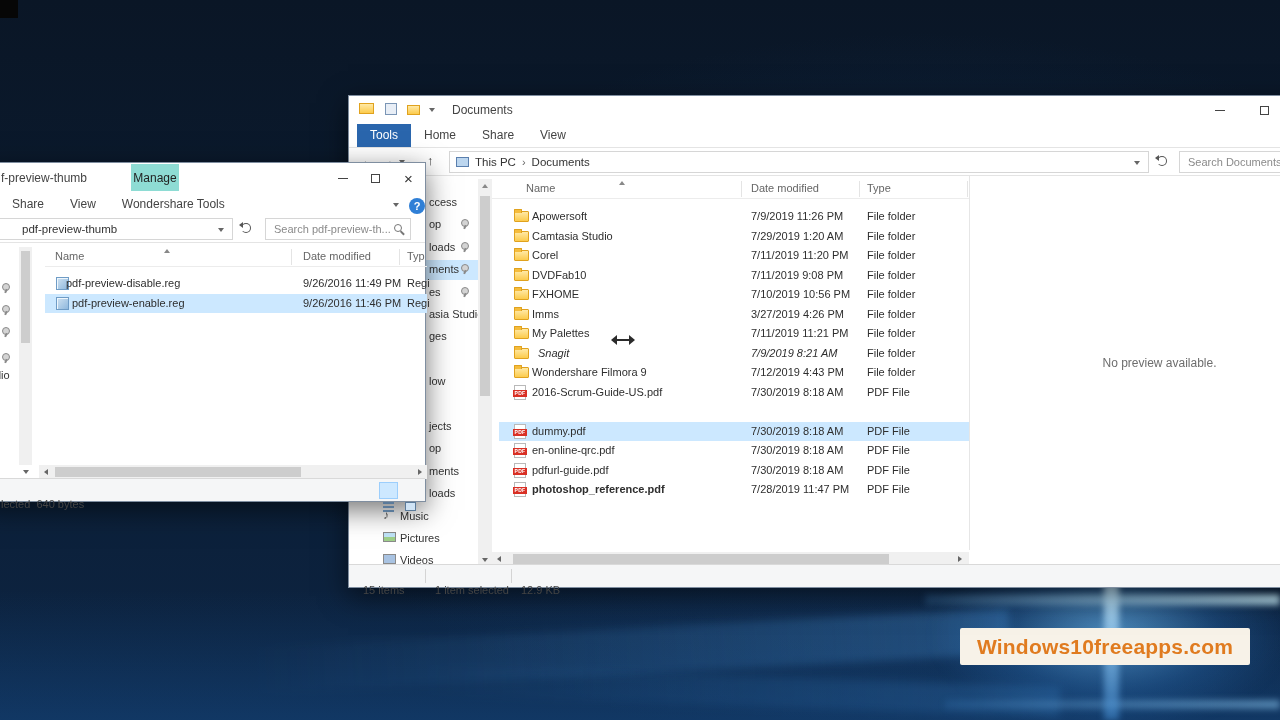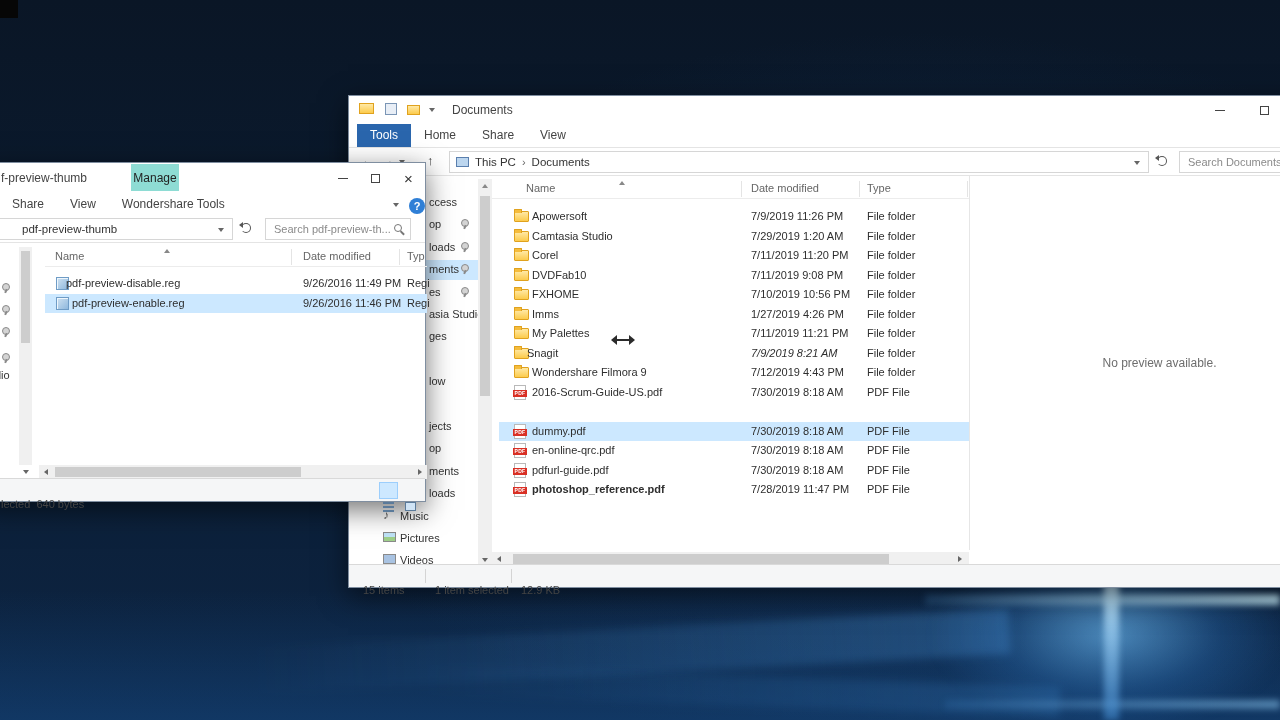--- a/index.html
+++ b/index.html
@@ -125,20 +125,23 @@
 <div id="desktop">
 
   <div class="art glow-main"></div>
   <div class="art ray1"></div>
   <div class="art ray2"></div>
   <div class="art pane-edge-h"></div>
   <div class="art pane-edge-h2"></div>
   <div class="art pane-edge-v"></div>
   <div class="art bottom-wash"></div>
   <div class="corner-artifact"></div>
+  <div id="watermark">
+    <span>Windows10freeapps.com</span>
+  </div>
 
   <section class="win" id="front">
     <div class="titlebar">
       <span class="qat-ico app-ico" style="left:10px"></span>
       <span class="qat-ico qat-a" style="left:36px"></span>
       <span class="qat-ico qat-b" style="left:58px;top:9px"></span>
       <span class="qat-ico tri-down" style="left:80px;top:12px"></span>
       <span class="wtitle" style="left:103px">Documents</span>
       <div class="cap" style="right:105px;width:45px">
           <span class="g-min"></span>
@@ -278,32 +281,32 @@
         </div>
         <div class="frow" style="top: 189px; left: 150px; width: 470px; pointer-events: auto;">
           <div class="fic ic-folder" style="left: 15px;"></div>
           <div class="cell" style="left: 33px;">FXHOME</div>
           <div class="cell" style="left: 252px;">7/10/2019 10:56 PM</div>
           <div class="cell" style="left: 368px;">File folder</div>
         </div>
         <div class="frow" style="top: 208.5px; left: 150px; width: 470px; pointer-events: auto;">
           <div class="fic ic-folder" style="left: 15px;"></div>
           <div class="cell" style="left: 33px;">Imms</div>
-          <div class="cell" style="left: 252px;">1/27/2019 4:26 PM</div>
+          <div class="cell" style="left: 252px;">3/27/2019 4:26 PM</div>
           <div class="cell" style="left: 368px;">File folder</div>
         </div>
         <div class="frow" style="top: 228px; left: 150px; width: 470px; pointer-events: auto;">
           <div class="fic ic-folder" style="left: 15px;"></div>
           <div class="cell" style="left: 33px;">My Palettes</div>
           <div class="cell" style="left: 252px;">7/11/2019 11:21 PM</div>
           <div class="cell" style="left: 368px;">File folder</div>
         </div>
         <div class="frow" style="top: 247.5px; left: 150px; width: 470px; pointer-events: auto;">
           <div class="fic ic-folder" style="left: 15px;"></div>
-          <div class="cell" style="left: 28px;">Snagit</div>
+          <div class="cell" style="left: 39px; font-style: italic;">Snagit</div>
           <div class="cell" style="left: 252px; font-style: italic;">7/9/2019 8:21 AM</div>
           <div class="cell" style="left: 368px;">File folder</div>
         </div>
         <div class="frow" style="top: 267px; left: 150px; width: 470px; pointer-events: auto;">
           <div class="fic ic-folder" style="left: 15px;"></div>
           <div class="cell" style="left: 33px;">Wondershare Filmora 9</div>
           <div class="cell" style="left: 252px;">7/12/2019 4:43 PM</div>
           <div class="cell" style="left: 368px;">File folder</div>
         </div>
         <div class="frow" style="top: 286.5px; left: 150px; width: 470px; pointer-events: auto;">

